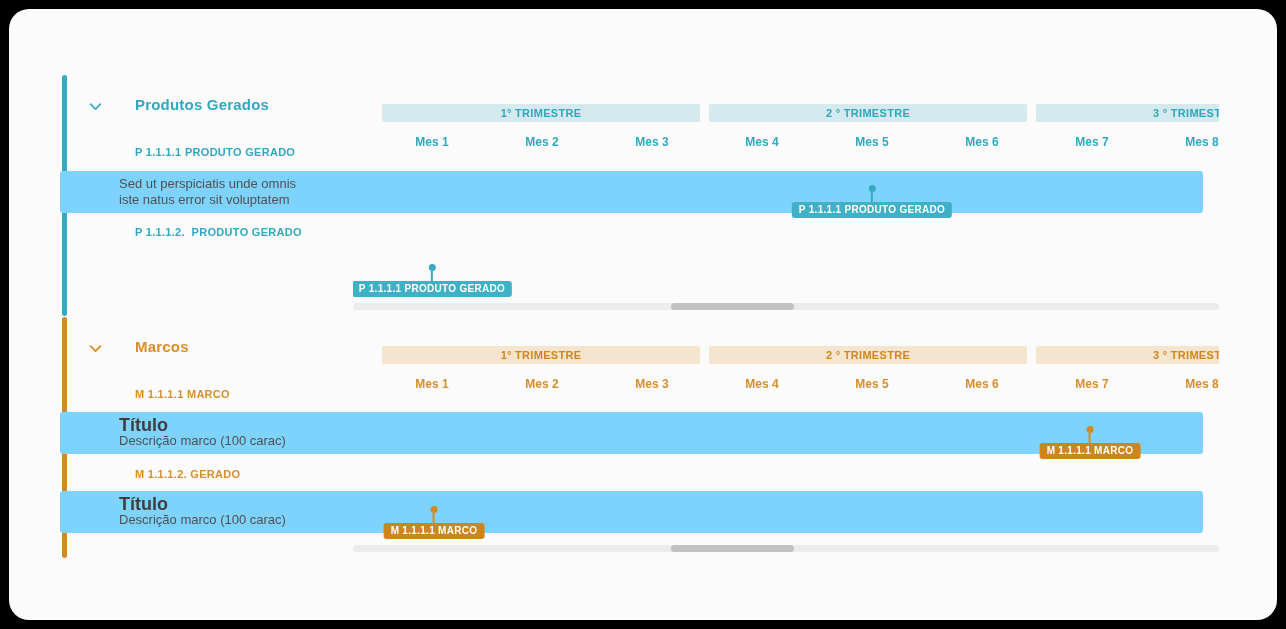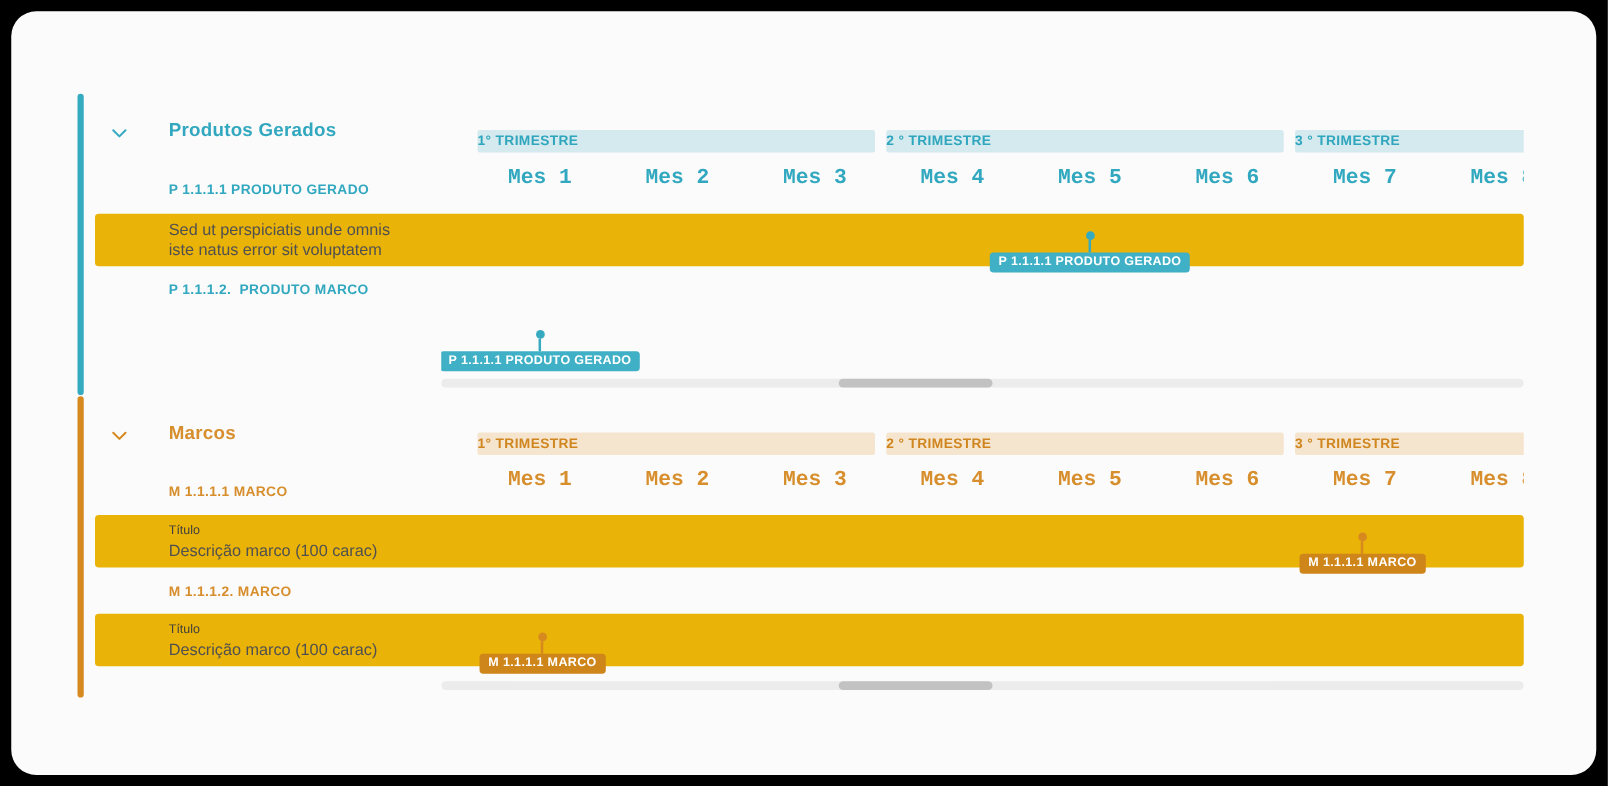--- a/index.html
+++ b/index.html
@@ -8,28 +8,28 @@
   .section{position:absolute;left:0;width:1268px;}
   .accent-bar{position:absolute;left:53px;width:5px;border-radius:3px;}
   .teal-bg{background:#36AAC0;}
   .orange-bg{background:#D6891F;}
   .teal-text{color:#31A8BF;}
   .orange-text{color:#D78E2D;}
   .chevron{position:absolute;left:78px;width:20px;height:18px;background:none;border:none;padding:0;cursor:pointer;}
   .chevron svg{display:block;}
   .section-title{position:absolute;left:126px;margin:0;font-size:15px;font-weight:bold;letter-spacing:.2px;line-height:16px;white-space:pre;}
   .row-code{position:absolute;left:126px;font-size:11px;font-weight:bold;letter-spacing:.3px;line-height:12px;white-space:pre;}
-  .data-row{position:absolute;left:67px;width:1143px;height:42px;background:#eab308;border-radius:3px;box-sizing:border-box;padding:5px 0 0 59px;}
-  .row-title{font-size:10px;font-weight:normal;color:#3E3E3E;line-height:16px;}
+  .data-row{position:absolute;left:51px;width:1143px;height:42px;background:#7dd3fc;border-radius:3px;box-sizing:border-box;padding:5px 0 0 59px;}
+  .row-title{font-size:18px;font-weight:bold;color:#3E3E3E;line-height:16px;}
   .row-desc{font-size:13px;color:#505050;line-height:16px;white-space:pre-line;}
   .timeline{position:absolute;left:344px;top:0;width:866px;overflow:hidden;}
-  .band{position:absolute;width:318px;height:18px;border-radius:2px;font-size:11px;font-weight:bold;text-align:left;line-height:18px;letter-spacing:.3px;white-space:pre;}
+  .band{position:absolute;width:318px;height:18px;border-radius:2px;font-size:11px;font-weight:bold;text-align:center;line-height:18px;letter-spacing:.3px;white-space:pre;}
   .teal-band{background:#D4EAEF;color:#2FA6BD;}
   .orange-band{background:#F6E5CE;color:#D0861F;}
-  .month{position:absolute;transform:translateX(-50%);font-size:17px;font-weight:bold;line-height:15px;white-space:pre;font-family:Liberation Mono, monospace;}
+  .month{position:absolute;transform:translateX(-50%);font-size:12px;font-weight:bold;line-height:15px;white-space:pre;}
   .marker{position:absolute;display:flex;flex-direction:column;align-items:center;transform:translateX(-50%);cursor:pointer;}
   .dot{width:7px;height:7px;border-radius:50%;}
   .stem{width:2px;height:10px;}
   .chip{height:16px;line-height:16px;padding:0 7px;border-radius:3px;color:#fff;font-size:10px;font-weight:bold;letter-spacing:.3px;white-space:pre;}
   .teal-chip{background:#3FB0C5;}
   .orange-chip{background:#CE8519;}
   .scrollbar{position:absolute;left:0;width:866px;height:7px;background:#ECECEC;border-radius:4px;cursor:pointer;}
   .thumb{position:absolute;left:318px;top:0;width:123px;height:7px;background:#C2C2C2;border-radius:4px;cursor:grab;}
 </style>
 </head>
@@ -47,21 +47,21 @@
           </svg>
       </button>
       <h2 class="section-title teal-text" style="top:66px;">Produtos Gerados</h2>
 
       <div class="row-code teal-text" style="top:115px;">P 1.1.1.1 PRODUTO GERADO</div>
       <div class="data-row" style="top:140px;">
         <div class="row-desc">Sed ut perspiciatis unde omnis
 iste natus error sit voluptatem</div>
       </div>
 
-      <div class="row-code teal-text" style="top:195px;">P 1.1.1.2.  PRODUTO MARCO</div>
+      <div class="row-code teal-text" style="top:195px;">P 1.1.1.2.  PRODUTO GERADO</div>
 
       <div class="timeline" style="height:295px;">
         <div class="band teal-band" style="left:29px;top:73px;">1° TRIMESTRE</div>
         <div class="band teal-band" style="left:356px;top:73px;">2 ° TRIMESTRE</div>
         <div class="band teal-band" style="left:683px;top:73px;">3 ° TRIMESTRE</div>
 
         <div class="month teal-text" style="left:79px;top:104px;">Mes 1</div>
         <div class="month teal-text" style="left:189px;top:104px;">Mes 2</div>
         <div class="month teal-text" style="left:299px;top:104px;">Mes 3</div>
         <div class="month teal-text" style="left:409px;top:104px;">Mes 4</div>
@@ -96,21 +96,21 @@
           </svg>
       </button>
       <h2 class="section-title orange-text" style="top:30px;">Marcos</h2>
 
       <div class="row-code orange-text" style="top:79px;">M 1.1.1.1 MARCO</div>
       <div class="data-row" style="top:103px;">
         <div class="row-title">Título</div>
         <div class="row-desc">Descrição marco (100 carac)</div>
       </div>
 
-      <div class="row-code orange-text" style="top:159px;">M 1.1.1.2. MARCO</div>
+      <div class="row-code orange-text" style="top:159px;">M 1.1.1.2. GERADO</div>
       <div class="data-row" style="top:182px;">
         <div class="row-title">Título</div>
         <div class="row-desc">Descrição marco (100 carac)</div>
       </div>
 
       <div class="timeline" style="height:250px;">
         <div class="band orange-band" style="left:29px;top:37px;">1° TRIMESTRE</div>
         <div class="band orange-band" style="left:356px;top:37px;">2 ° TRIMESTRE</div>
         <div class="band orange-band" style="left:683px;top:37px;">3 ° TRIMESTRE</div>
 

